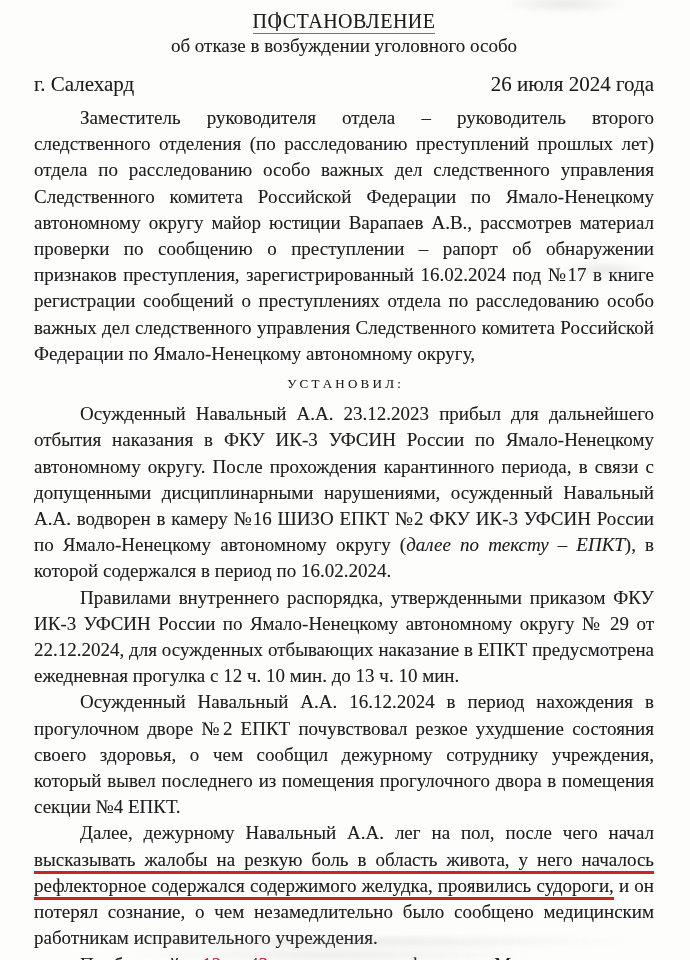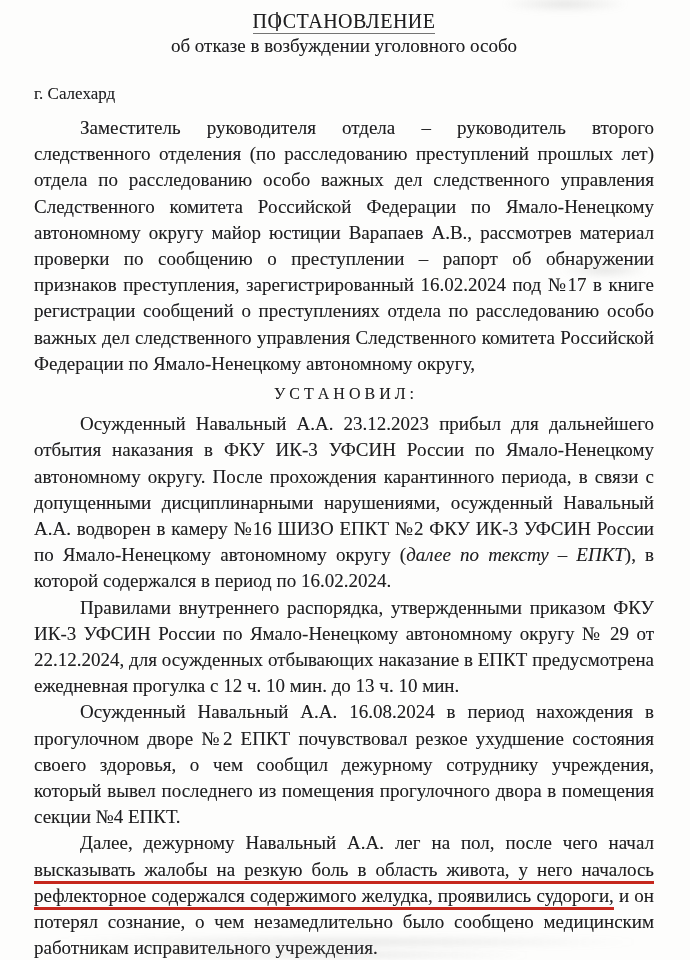--- a/index.html
+++ b/index.html
@@ -20,35 +20,35 @@
     display:inline-block;
     font-size:20px; line-height:24px;
     letter-spacing:.5px;
     border-bottom:1px solid rgba(70,70,70,.75);
     padding-bottom:0px;
   }
   .doc-subtitle { font-size:19px; line-height:23px; }
 
   .meta-row {
     display:flex; justify-content:space-between;
-    margin-top:25px; margin-bottom:9px;
-    font-size:17px; line-height:24px;
+    margin-top:15px; margin-bottom:9px;
+    font-size:21px; line-height:24px;
   }
 
   .body-text {}
   .para {
     margin:0;
     font-size:19px;
     line-height:26.2px;
     text-align:justify;
     text-indent:46px;
   }
   .ustanovil {
     text-align:center;
-    font-size:16px;
+    font-size:13px;
     line-height:26.2px;
     margin:4px 0 4px 0;
   }
   .italic { font-style:italic; }
   .red-underline {
     border-bottom:3px solid var(--red-underline,#c5271d);
     padding-bottom:1px;
   }
   .red-text { color:var(--red-text,#cf1d17); }
 
@@ -75,25 +75,26 @@
   <div class="content">
     <div class="title-block">
       <div>
         <span class="doc-title">ПОСТАНОВЛЕНИЕ</span>
       </div>
       <div class="doc-subtitle">об отказе в возбуждении уголовного особо</div>
     </div>
 
     <div class="meta-row">
       <span>г. Салехард</span>
+      <span>26 июля 2024 года</span>
     </div>
 
     <div class="body-text">
         <p class="para"><span>Заместитель руководителя отдела – руководитель второго следственного отделения (по расследованию преступлений прошлых лет) отдела по расследованию особо важных дел следственного управления Следственного комитета Российской Федерации по Ямало-Ненецкому автономному округу майор юстиции Варапаев А.В., рассмотрев материал проверки по сообщению о преступлении – рапорт об обнаружении признаков преступления, зарегистрированный 16.02.2024 под №17 в книге регистрации сообщений о преступлениях отдела по расследованию особо важных дел следственного управления Следственного комитета Российской Федерации по Ямало-Ненецкому автономному округу,</span></p>
         <div class="ustanovil">У С Т А Н О В И Л :</div>
         <p class="para"><span>Осужденный Навальный А.А. 23.12.2023 прибыл для дальнейшего отбытия наказания в ФКУ ИК-3 УФСИН России по Ямало-Ненецкому автономному округу. После прохождения карантинного периода, в связи с допущенными дисциплинарными нарушениями, осужденный Навальный А.А. водворен в камеру №16 ШИЗО ЕПКТ №2 ФКУ ИК-3 УФСИН России по Ямало-Ненецкому автономному округу (</span><span class="italic">далее по тексту – ЕПКТ</span><span>), в которой содержался в период по 16.02.2024.</span></p>
         <p class="para"><span>Правилами внутреннего распорядка, утвержденными приказом ФКУ ИК-3 УФСИН России по Ямало-Ненецкому автономному округу № 29 от 22.12.2024, для осужденных отбывающих наказание в ЕПКТ предусмотрена ежедневная прогулка с 12 ч. 10 мин. до 13 ч. 10 мин.</span></p>
-        <p class="para"><span>Осужденный Навальный А.А. 16.08.2024 в период нахождения в прогулочном дворе №2 ЕПКТ почувствовал резкое ухудшение состояния своего здоровья, о чем сообщил дежурному сотруднику учреждения, который вывел последнего из помещения прогулочного двора в помещения секции №4 ЕПКТ.</span></p>
+        <p class="para"><span>Осужденный Навальный А.А. 16.12.2024 в период нахождения в прогулочном дворе №2 ЕПКТ почувствовал резкое ухудшение состояния своего здоровья, о чем сообщил дежурному сотруднику учреждения, который вывел последнего из помещения прогулочного двора в помещения секции №4 ЕПКТ.</span></p>
         <p class="para"><span>Далее, дежурному Навальный А.А. лег на пол, после чего начал </span><span class="red-underline">высказывать жалобы на резкую боль в область живота, у него началось рефлекторное содержался содержимого желудка, проявились судороги,</span><span> и он потерял сознание, о чем незамедлительно было сообщено медицинским работникам исправительного учреждения.</span></p>
         <p class="para"><span>Прибывший </span><span class="red-text">в 12 ч. 43 мин.</span><span> начальник филиала «Медицинская часть №7» ФКУЗ МСЧ -11 ФСИН России Лисюк А.В. принял решение о помещении осужденного Навального А.В. в медицинскую часть, а также вызове бригады скорой медицинской помощи.</span></p>
       </div>
   </div>
 </div>
 
 </body></html>

